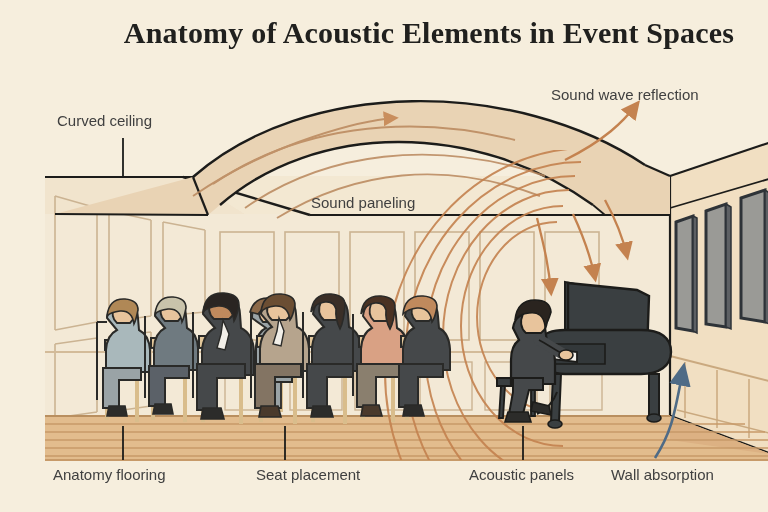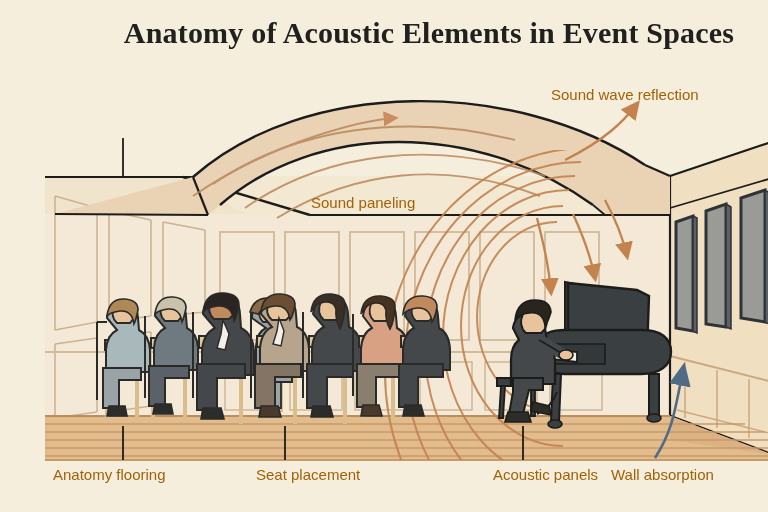--- a/index.html
+++ b/index.html
@@ -17,21 +17,21 @@
     font-weight:700;
     font-size:30px;
     letter-spacing:.2px;
     color:#20201e;
     white-space:nowrap;
   }
   .lbl{
     position:absolute;
     font-family:"Liberation Sans", sans-serif;
     font-size:15px;
-    color:#a16207;
+    color:#404040;
     white-space:nowrap;
   }
 </style>
 </head>
 <body>
 
 <div id="stage">
 
   <svg width="768" height="512" viewBox="0 0 768 512">
     <defs>
@@ -296,26 +296,27 @@
     <g stroke="#1c1c1a" stroke-width="1.8" fill="none">
       <line x1="78" y1="138" x2="78" y2="178"></line>
       <line x1="78" y1="426" x2="78" y2="460"></line>
       <line x1="240" y1="426" x2="240" y2="460"></line>
       <line x1="478" y1="426" x2="478" y2="460"></line>
     </g>
   </svg>
 
   <div class="ttl">Anatomy of Acoustic Elements in Event Spaces</div>
 
+  <div class="lbl" style="left:12px;top:112px;">Curved ceiling</div>
 
   <div class="lbl" style="left:506px;top:86px;">Sound wave reflection</div>
 
   <div class="lbl" style="left:266px;top:194px;">Sound paneling</div>
 
   <div class="lbl" style="left:8px;top:466px;">Anatomy flooring</div>
 
   <div class="lbl" style="left:211px;top:466px;">Seat placement</div>
 
-  <div class="lbl" style="left:448px;top:466px;">Acoustic panels</div>
+  <div class="lbl" style="left:424px;top:466px;">Acoustic panels</div>
 
   <div class="lbl" style="left:566px;top:466px;">Wall absorption</div>
 
 </div>
 
 </body></html>

